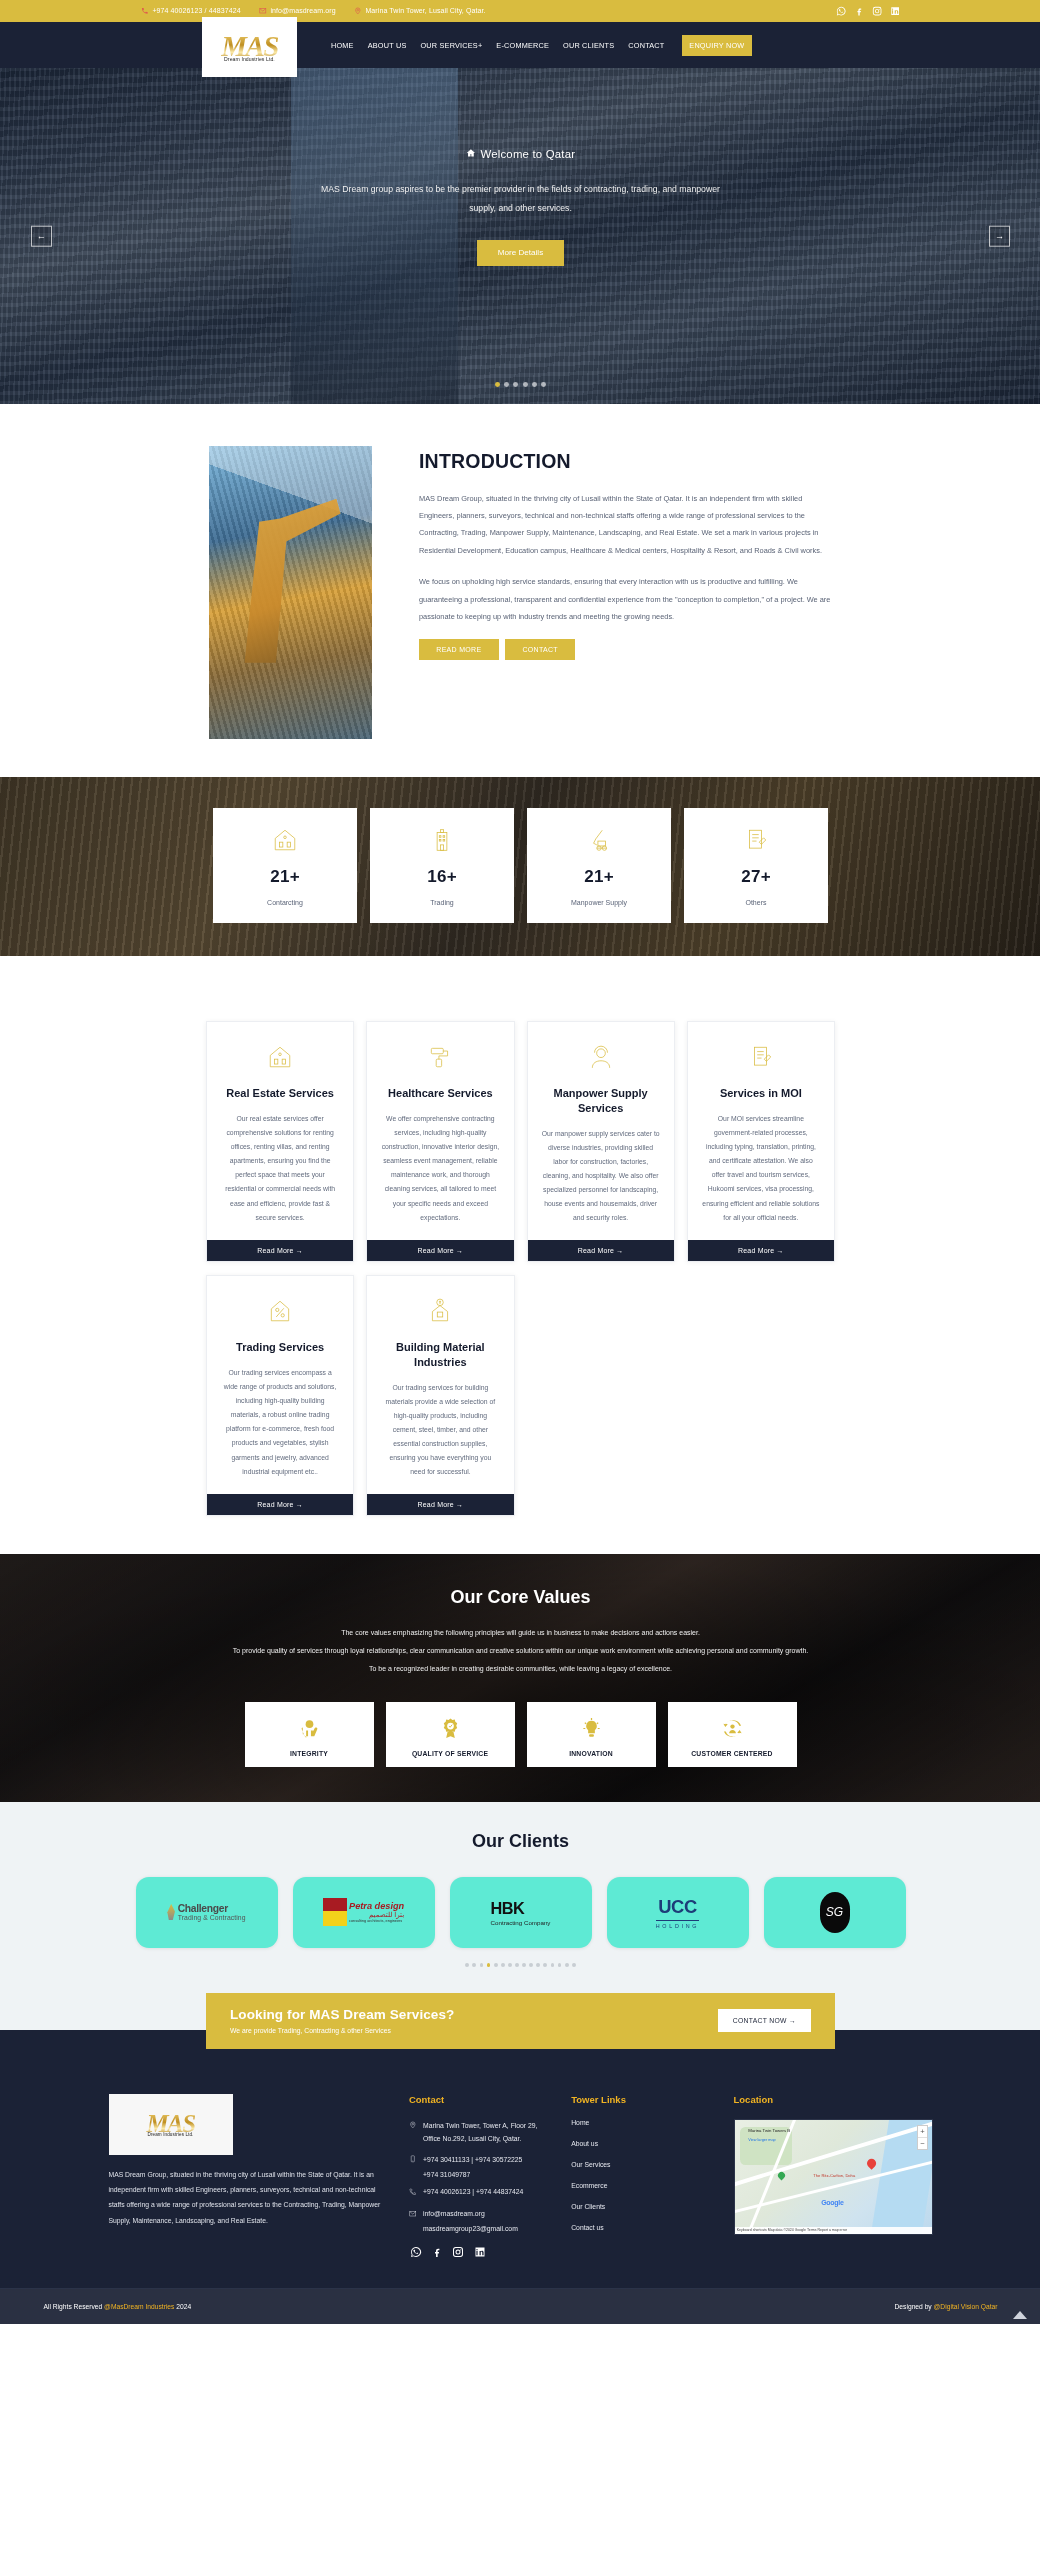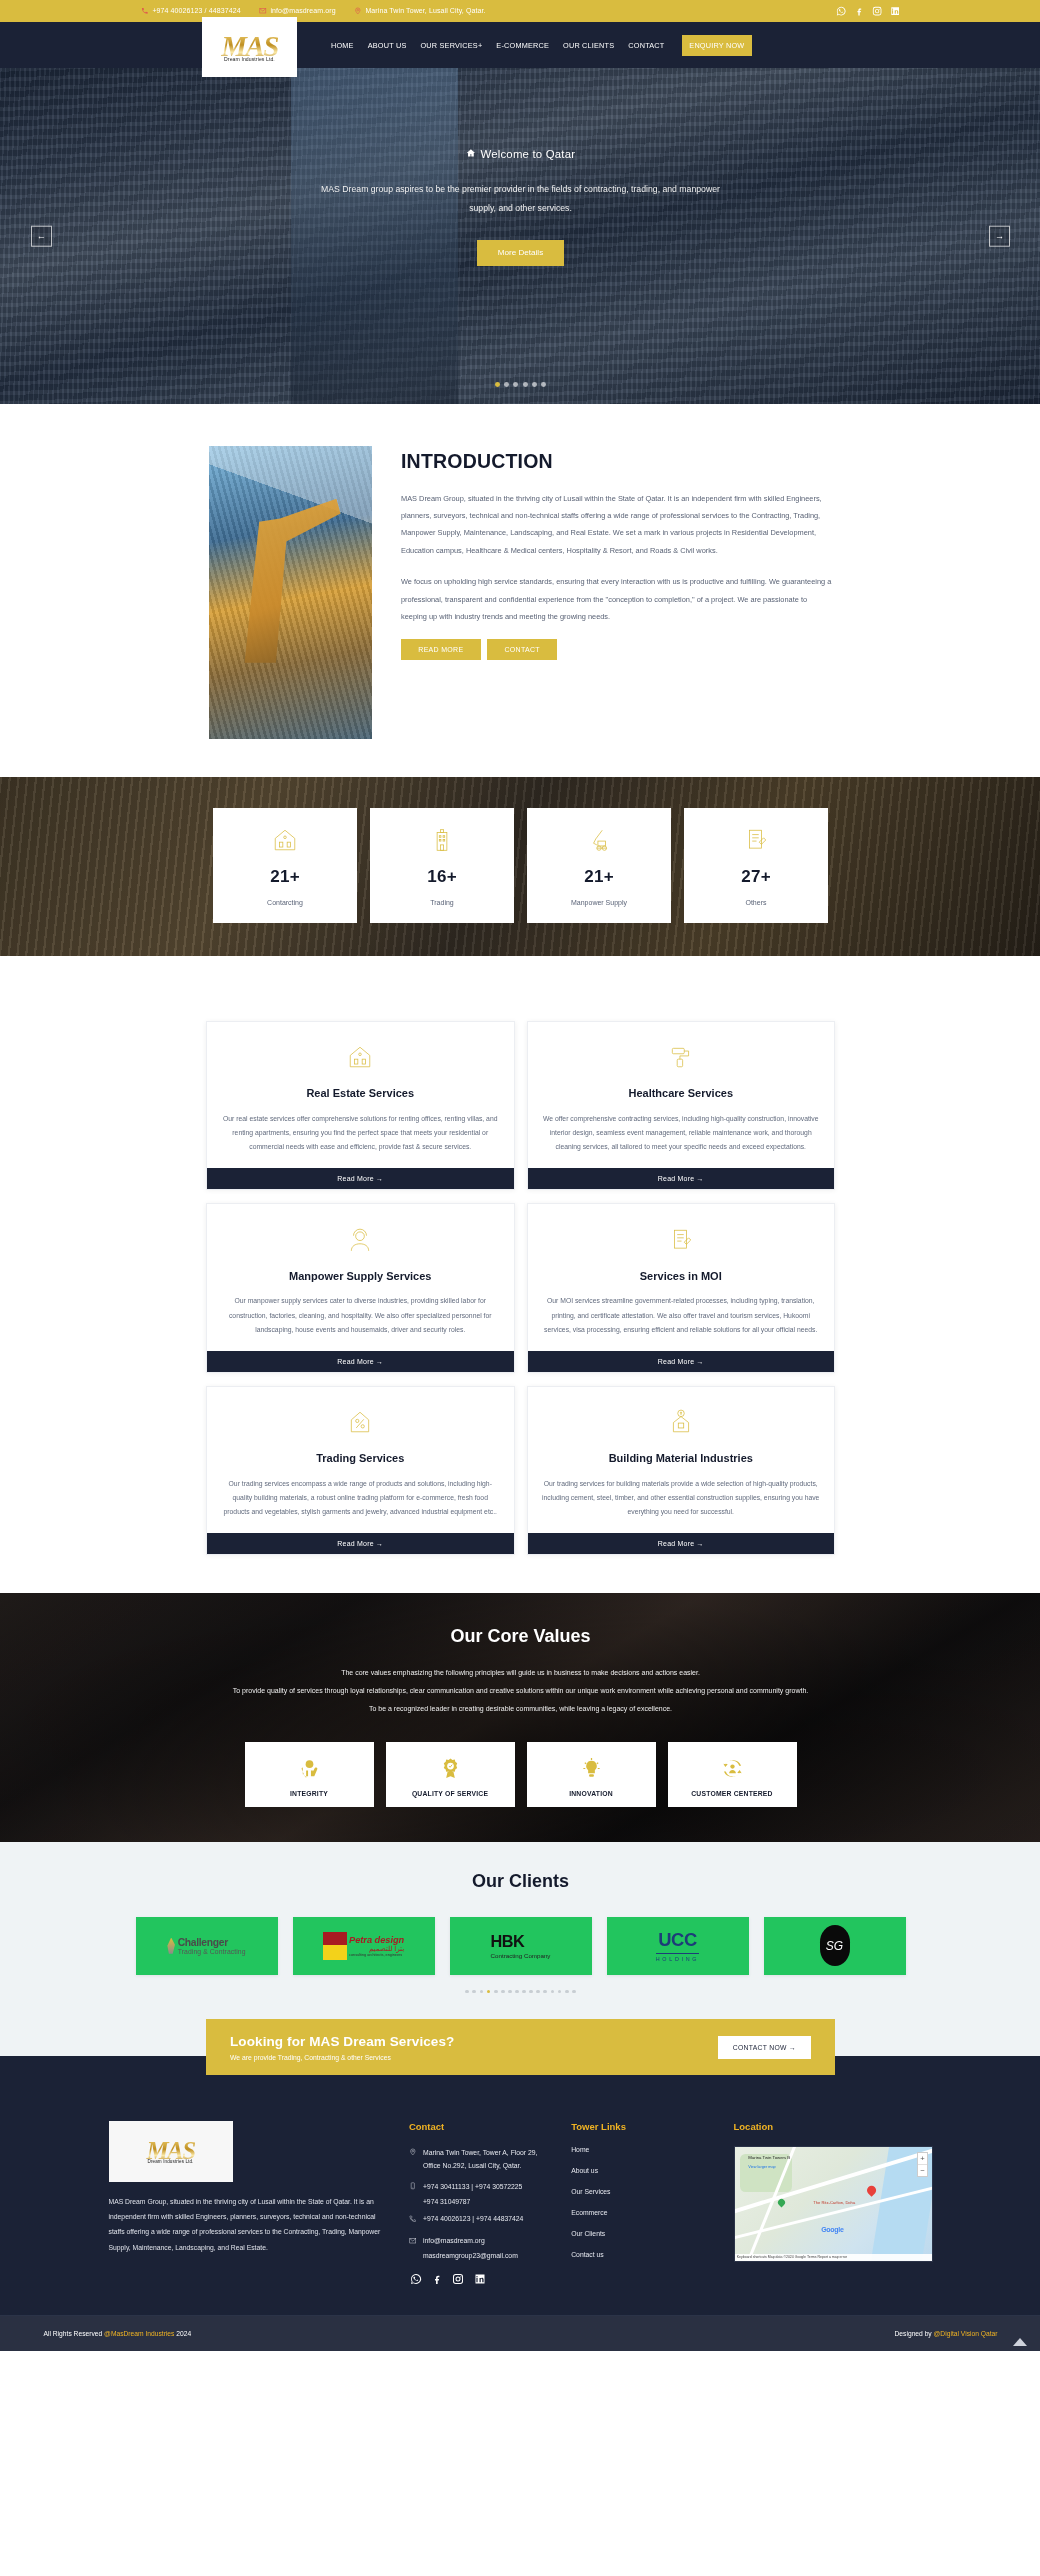--- a/index.html
+++ b/index.html
@@ -119,21 +119,21 @@
   .hero-arrow.right { right:31px; }
   .hero-dots {
     position:absolute; bottom:17.3px; left:0; right:0; z-index:5;
     display:flex; justify-content:center; gap:4.3px;
   }
   .hero-dots i { width:4.9px; height:4.9px; border-radius:50%; background:rgba(255,255,255,.6); display:block; }
   .hero-dots i.on { background:#d9bc3f; }
 
   
   .intro { padding:42px 0 38px; background:#fff; }
-  .intro-inner { width:623px; margin:0 auto; display:flex; gap:29px; align-items:flex-start; }
+  .intro-inner { width:623px; margin:0 auto; display:flex; gap:47px; align-items:flex-start; }
   .intro-img {
     width:163px; height:293px; flex:none; position:relative; overflow:hidden;
     background:linear-gradient(170deg,#7ab6dc 0%,#3e6c93 30%,#d9a13a 52%,#8a6c3a 72%,#4a6578 100%);
   }
   .intro-img:before {
     content:""; position:absolute; inset:0;
     background:
       linear-gradient(200deg, rgba(255,255,255,.35) 0 22%, transparent 22%),
       repeating-linear-gradient(75deg, rgba(0,0,0,.10) 0 2.7px, rgba(255,255,255,.07) 2.7px 6px);
   }
@@ -173,21 +173,21 @@
   .stat-ic { color:#d9bc3f; height:30px; display:flex; align-items:center; justify-content:center; }
   .stat-ic svg { width:26px; height:26px; stroke:#d9bc3f; fill:none; stroke-width:1.4; }
   .stat-num { font-size:17px; font-weight:700; color:#141a2c; margin-top:12px; letter-spacing:0.3px; }
   .stat-lbl { font-size:7px; color:#5b6478; margin-top:12px; }
 
   
   .services { background:#fff; padding:35px 0 38px; }
   .sec-title { text-align:center; font-size:18px; font-weight:700; color:#141a2c; letter-spacing:0.2px; }
   .svc-grid {
     width:629px; margin:30px auto 0;
-    display:grid; grid-template-columns:repeat(2,1fr); gap:13px 12px;
+    display:grid; grid-template-columns:repeat(4,1fr); gap:13px 12px;
   }
   .svc-card {
     background:#fff; border:0.5px solid #eceef2;
     box-shadow:0 1.1px 5.4px rgba(0,0,0,.07);
     padding:18.4px 14px 0; display:flex; flex-direction:column;
   }
   .svc-ic { height:34px; display:flex; align-items:center; justify-content:center; }
   .svc-ic svg { width:26px; height:26px; stroke:#d9bc3f; fill:none; stroke-width:1.4; }
   .svc-name { text-align:center; font-size:11px; font-weight:700; color:#141a2c; margin-top:12px; line-height:1.35; }
   .svc-desc { text-align:center; font-size:6.8px; line-height:2.08; color:#626b7e; margin-top:11px; flex:1; }
@@ -215,22 +215,22 @@
   .value-card { background:#fff; width:129px; padding:12px 5.4px 9.8px; text-align:center; }
   .value-ic { height:28px; display:flex; align-items:center; justify-content:center; }
   .value-ic svg { width:23px; height:23px; fill:#d9bc3f; }
   .value-lbl { font-size:6.8px; font-weight:700; color:#141a2c; margin-top:7.6px; letter-spacing:0.2px; }
 
   
   .clients { background:#eff3f5; padding:29px 0 26px; }
   .clients-title { text-align:center; font-size:18px; font-weight:700; color:#141a2c; }
   .clients-row { width:770px; margin:25px auto 0; display:flex; gap:15px; justify-content:center; }
   .client-card {
-    background:#22c55e; width:142px; height:58px; display:flex;
-    align-items:center; justify-content:center; box-shadow:0 0.5px 3.3px rgba(0,0,0,.08);
+    background:#5eead4; width:142px; height:71px; display:flex;
+    align-items:center; justify-content:center; box-shadow:0 0.5px 3.3px rgba(0,0,0,.08);border-radius:13px;
   }
   .cl-challenger { display:flex; align-items:center; gap:2.7px; }
   .cl-challenger .flame { width:7.6px; height:16.3px; background:linear-gradient(180deg,#d9bc3f,#8a8a8a); clip-path:polygon(50% 0,100% 45%,70% 100%,20% 100%,0 50%); }
   .cl-challenger .txt1 { font-size:10.3px; font-weight:700; color:#4a4a4a; letter-spacing:-0.3px; }
   .cl-challenger .txt2 { font-size:6.8px; color:#555; letter-spacing:0.1px; }
   .cl-petra { display:flex; align-items:center; gap:2.2px; }
   .cl-petra .blk { width:24px; height:28px; background:linear-gradient(180deg,#a81b22 0%,#a81b22 45%,#f3d21a 45%,#f3d21a 100%); }
   .cl-petra .pt { font-size:9.2px; font-weight:700; font-style:italic; color:#a81b22; }
   .cl-petra .ar { font-size:7px; color:#a81b22; direction:rtl; }
   .cl-petra .sm { font-size:3.8px; color:#333; }

